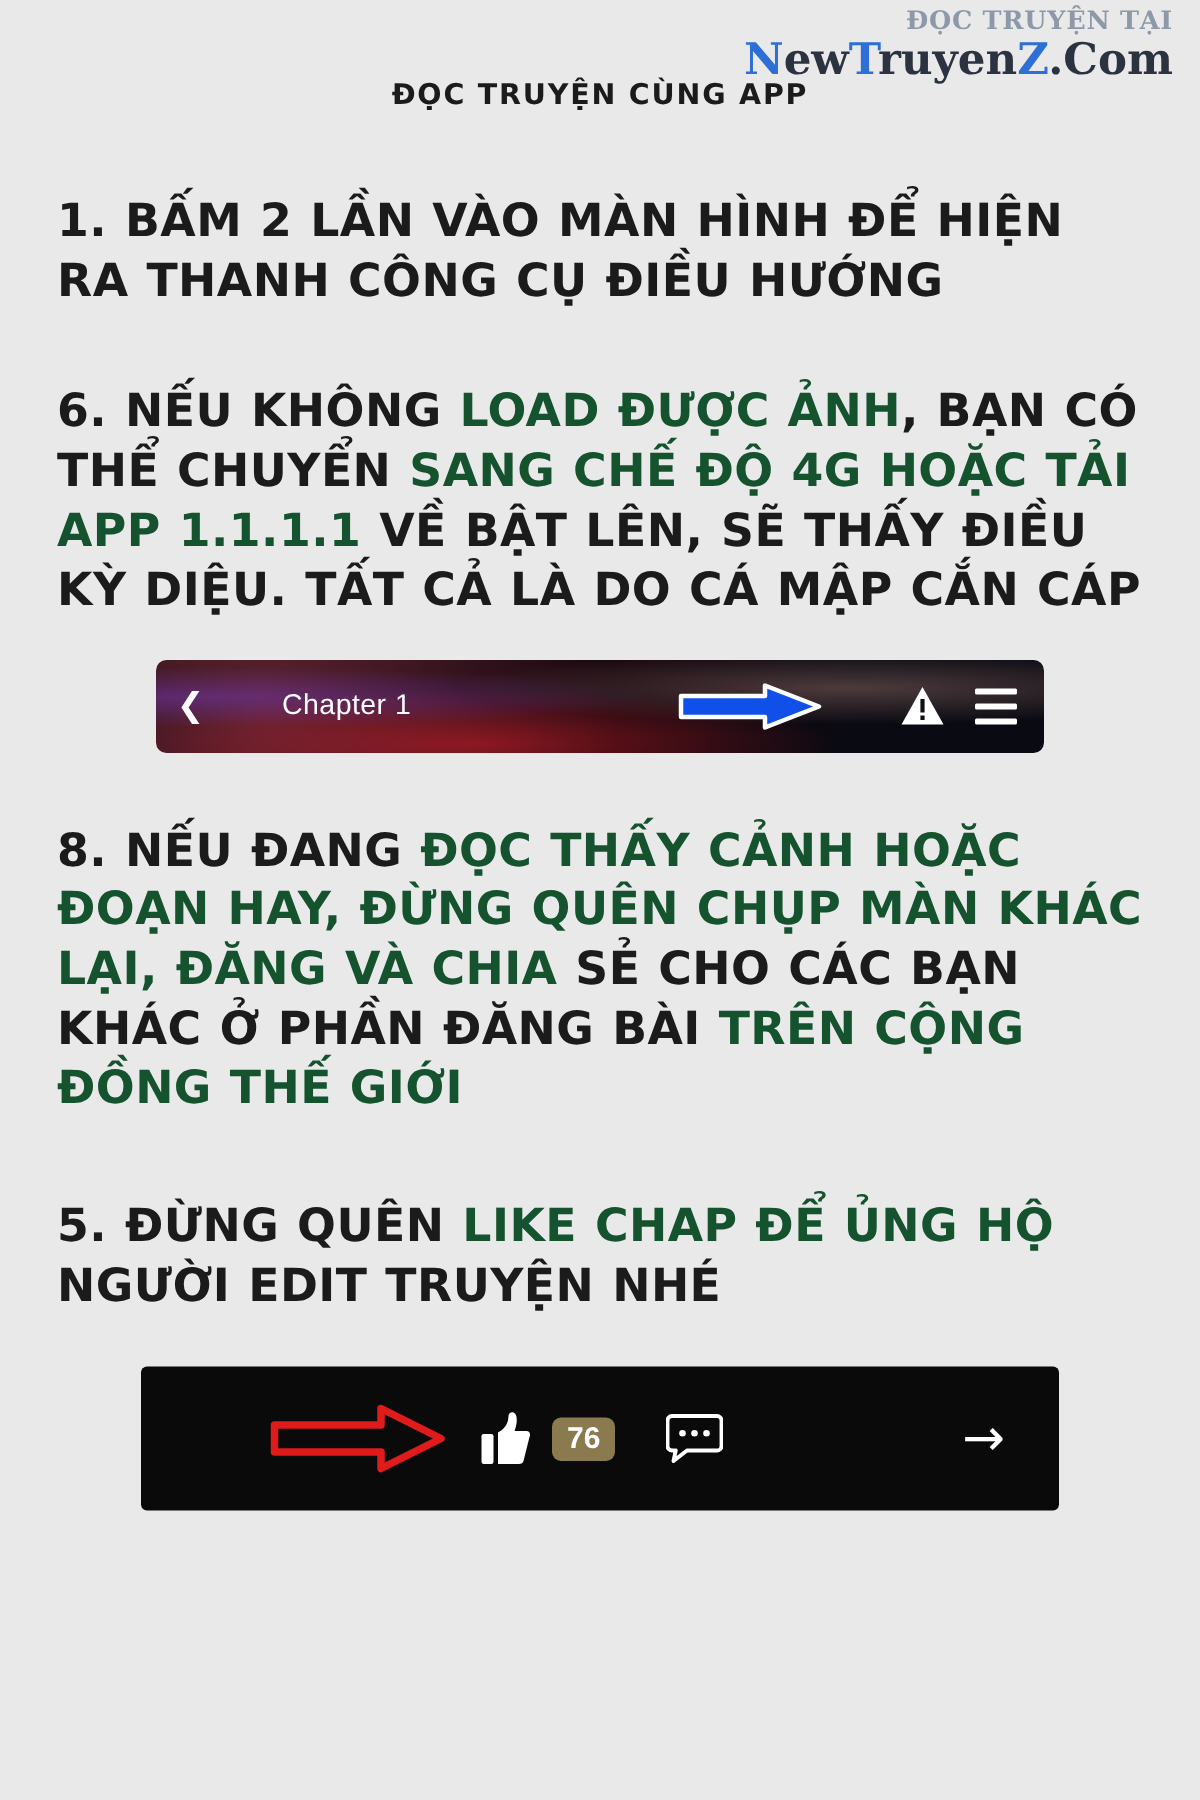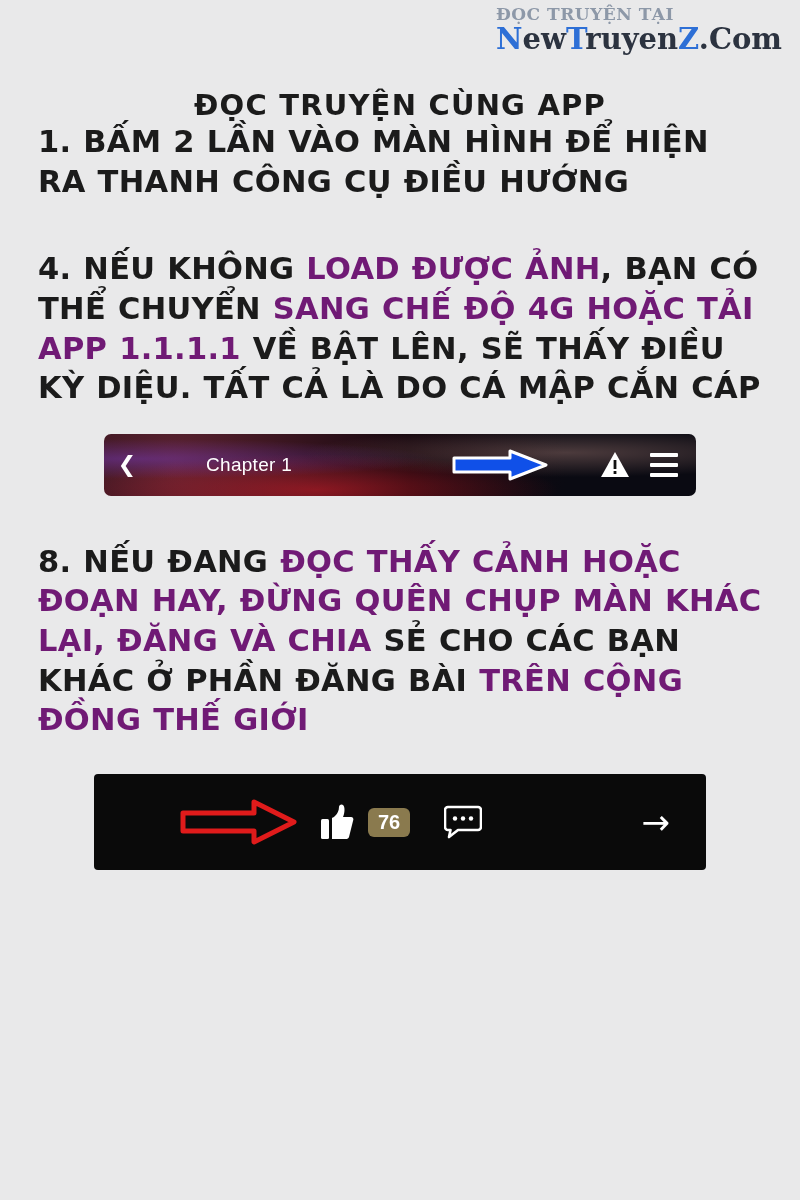--- a/index.html
+++ b/index.html
@@ -12,21 +12,21 @@
     background: #e9e9ea;
     font-family: "DejaVu Sans", sans-serif;
     overflow: hidden;
     position: relative;
   }
 
   .watermark {
     position: absolute;
     top: 6px;
     right: 18px;
-    text-align: left;
+    text-align: right;
     line-height: 1.05;
     user-select: none;
   }
   .watermark .wm-top {
     font-family: "DejaVu Serif", serif;
     font-weight: bold;
     font-size: 17px;
     letter-spacing: 0.5px;
     color: #8d98a8;
   }
@@ -38,46 +38,45 @@
     color: #2c3340;
   }
   .watermark .wm-main .blue {
     color: #2d6fd6;
   }
 
   .page-title {
     text-align: center;
     font-family: "DejaVu Sans", sans-serif;
     font-weight: bold;
-    font-size: 29px;
+    font-size: 19px;
     letter-spacing: 1.2px;
     color: #1b1b1b;
     padding-top: 52px;
-    margin-top: 36px;
   }
 
   .content {
     padding: 0 38px;
     box-sizing: border-box;
   }
 
   .item {
     font-family: "DejaVu Sans", sans-serif;
     font-weight: bold;
     font-size: 30.5px;
     line-height: 1.30;
     letter-spacing: 0.3px;
     color: #1b1b1b;
     word-spacing: 1px;
   }
   .item .hl {
-    color: #701a75;
-  }
-
-  .sp-1 { }
+    color: #14532d;
+  }
+
+  .sp-1 { margin-top: 54px; }
   .sp-2 { margin-top: 48px; }
   .sp-3 { margin-top: 52px; }
   .sp-4 { margin-top: 46px; }
   .sp-5 { margin-top: 52px; }
 
   
   .reader-bar-wrap {
     margin: 26px 0 0 0;
     display: flex;
     justify-content: center;
@@ -116,21 +115,21 @@
     line-height: 1;
   }
   .rb-chapter {
     position: relative;
     z-index: 3;
     color: #ffffff;
     font-family: "Liberation Sans", sans-serif;
     font-weight: normal;
     font-size: 19px;
     letter-spacing: 0.3px;
-    margin-left: 56px;
+    margin-left: 38px;
   }
   .rb-right {
     position: relative;
     z-index: 3;
     margin-left: auto;
     display: flex;
     align-items: center;
     gap: 20px;
     padding-right: 18px;
   }
@@ -230,21 +229,21 @@
 
 <div class="page-title">ĐỌC TRUYỆN CÙNG APP</div>
 
 <div class="content">
 
   <div class="item sp-1">
     <span>1. BẤM 2 LẦN VÀO MÀN HÌNH ĐỂ HIỆN RA THANH CÔNG CỤ ĐIỀU HƯỚNG</span>
   </div>
 
   <div class="item sp-2">
-    <span>4. NẾU KHÔNG </span><span class="hl">LOAD ĐƯỢC ẢNH</span><span>, BẠN CÓ THỂ CHUYỂN </span><span class="hl">SANG CHẾ ĐỘ 4G HOẶC TẢI APP 1.1.1.1</span><span> VỀ BẬT LÊN, SẼ THẤY ĐIỀU KỲ DIỆU. TẤT CẢ LÀ DO CÁ MẬP CẮN CÁP</span>
+    <span>6. NẾU KHÔNG </span><span class="hl">LOAD ĐƯỢC ẢNH</span><span>, BẠN CÓ THỂ CHUYỂN </span><span class="hl">SANG CHẾ ĐỘ 4G HOẶC TẢI APP 1.1.1.1</span><span> VỀ BẬT LÊN, SẼ THẤY ĐIỀU KỲ DIỆU. TẤT CẢ LÀ DO CÁ MẬP CẮN CÁP</span>
   </div>
 
 
   <div class="reader-bar-wrap">
     <div class="reader-bar">
       <div class="rb-back">❮</div>
       <div class="rb-chapter">Chapter 1</div>
 
       <svg class="rb-arrow" viewBox="0 0 96 32">
         <path d="M2 9 L58 9 L58 2 L94 16 L58 30 L58 23 L2 23 Z" fill="#1050e8" stroke="#ffffff" stroke-width="3" stroke-linejoin="round"></path>
@@ -262,20 +261,23 @@
             <i></i>
         </div>
       </div>
     </div>
   </div>
 
   <div class="item sp-4">
     <span>8. NẾU ĐANG </span><span class="hl">ĐỌC THẤY CẢNH HOẶC ĐOẠN HAY, ĐỪNG QUÊN CHỤP MÀN KHÁC LẠI, ĐĂNG VÀ CHIA</span><span> SẺ CHO CÁC BẠN KHÁC Ở PHẦN ĐĂNG BÀI </span><span class="hl">TRÊN CỘNG ĐỒNG THẾ GIỚI</span>
   </div>
 
+  <div class="item sp-5">
+    <span>5. ĐỪNG QUÊN </span><span class="hl">LIKE CHAP ĐỂ ỦNG HỘ</span><span> NGƯỜI EDIT TRUYỆN NHÉ</span>
+  </div>
 
   <div class="action-bar-wrap">
     <div class="action-bar">
       <svg class="ab-arrow" viewBox="0 0 118 46">
         <path d="M3 14 L74 14 L74 3 L114 23 L74 43 L74 32 L3 32 Z" fill="none" stroke="#e01b1b" stroke-width="5" stroke-linejoin="round"></path>
       </svg>
 
       <div class="ab-like">
         <svg class="thumb" viewBox="0 0 34 38">
           <rect x="1" y="16" width="8" height="20" rx="1.5" fill="#ffffff"></rect>

